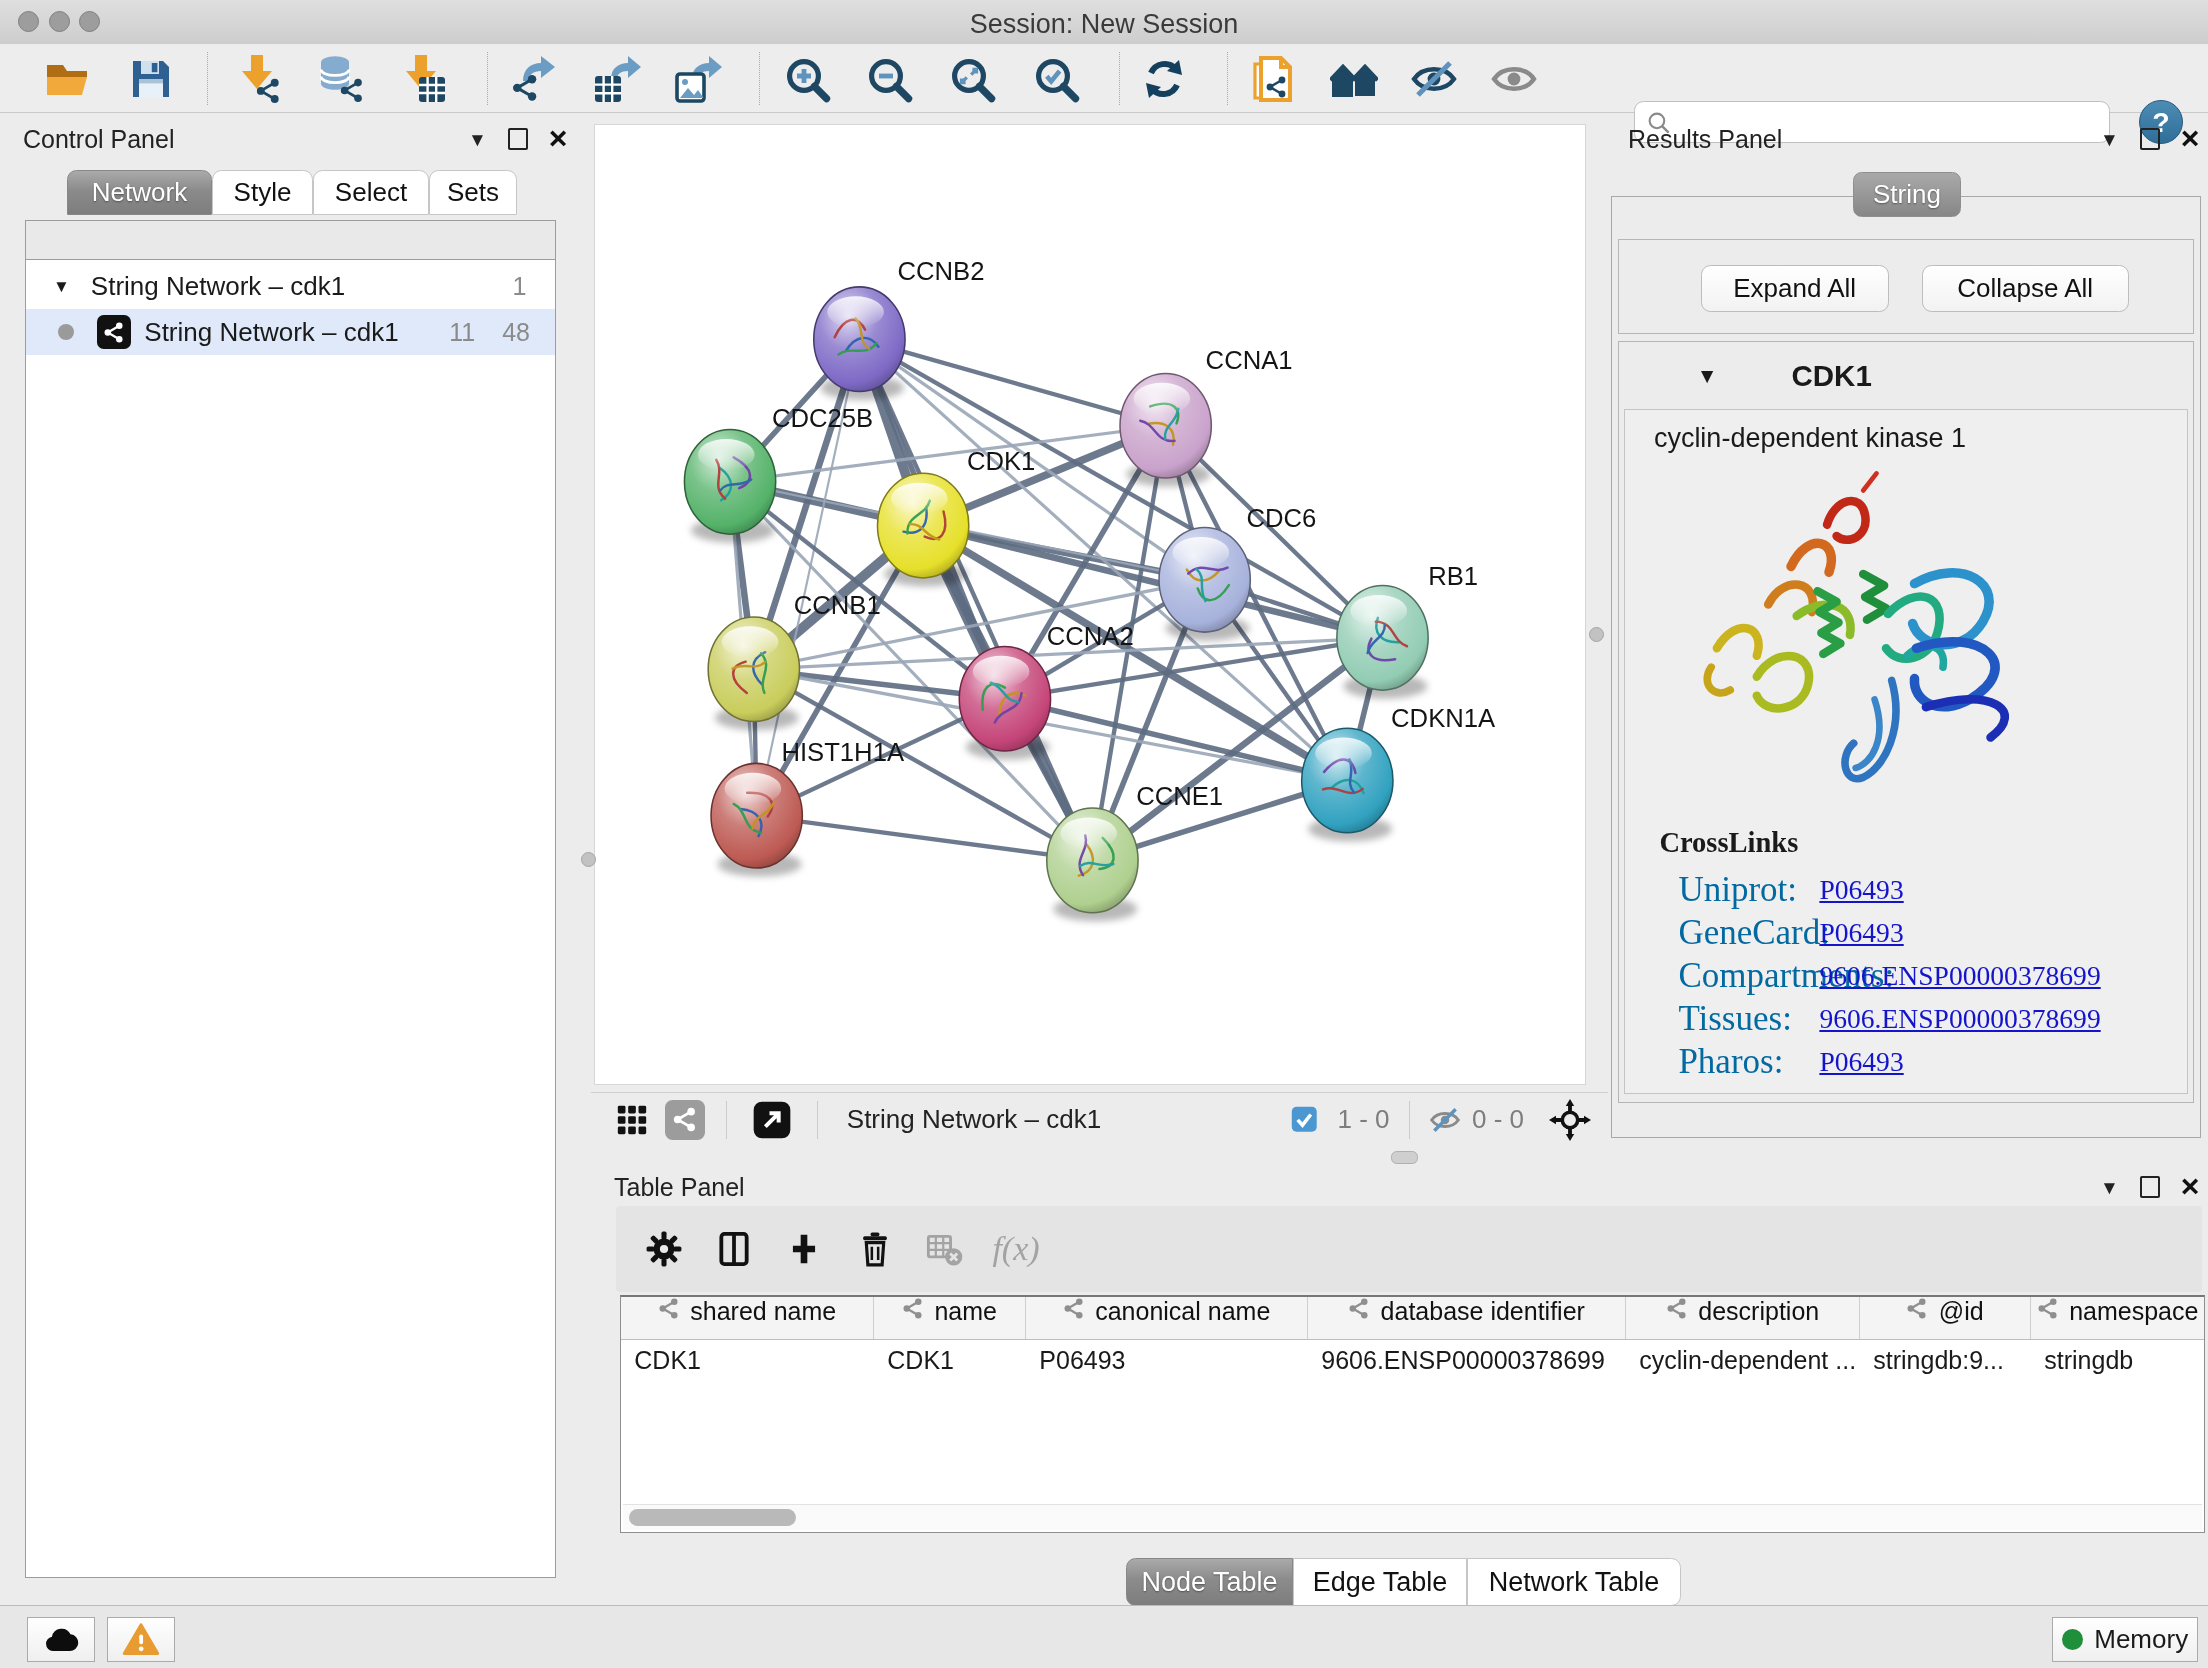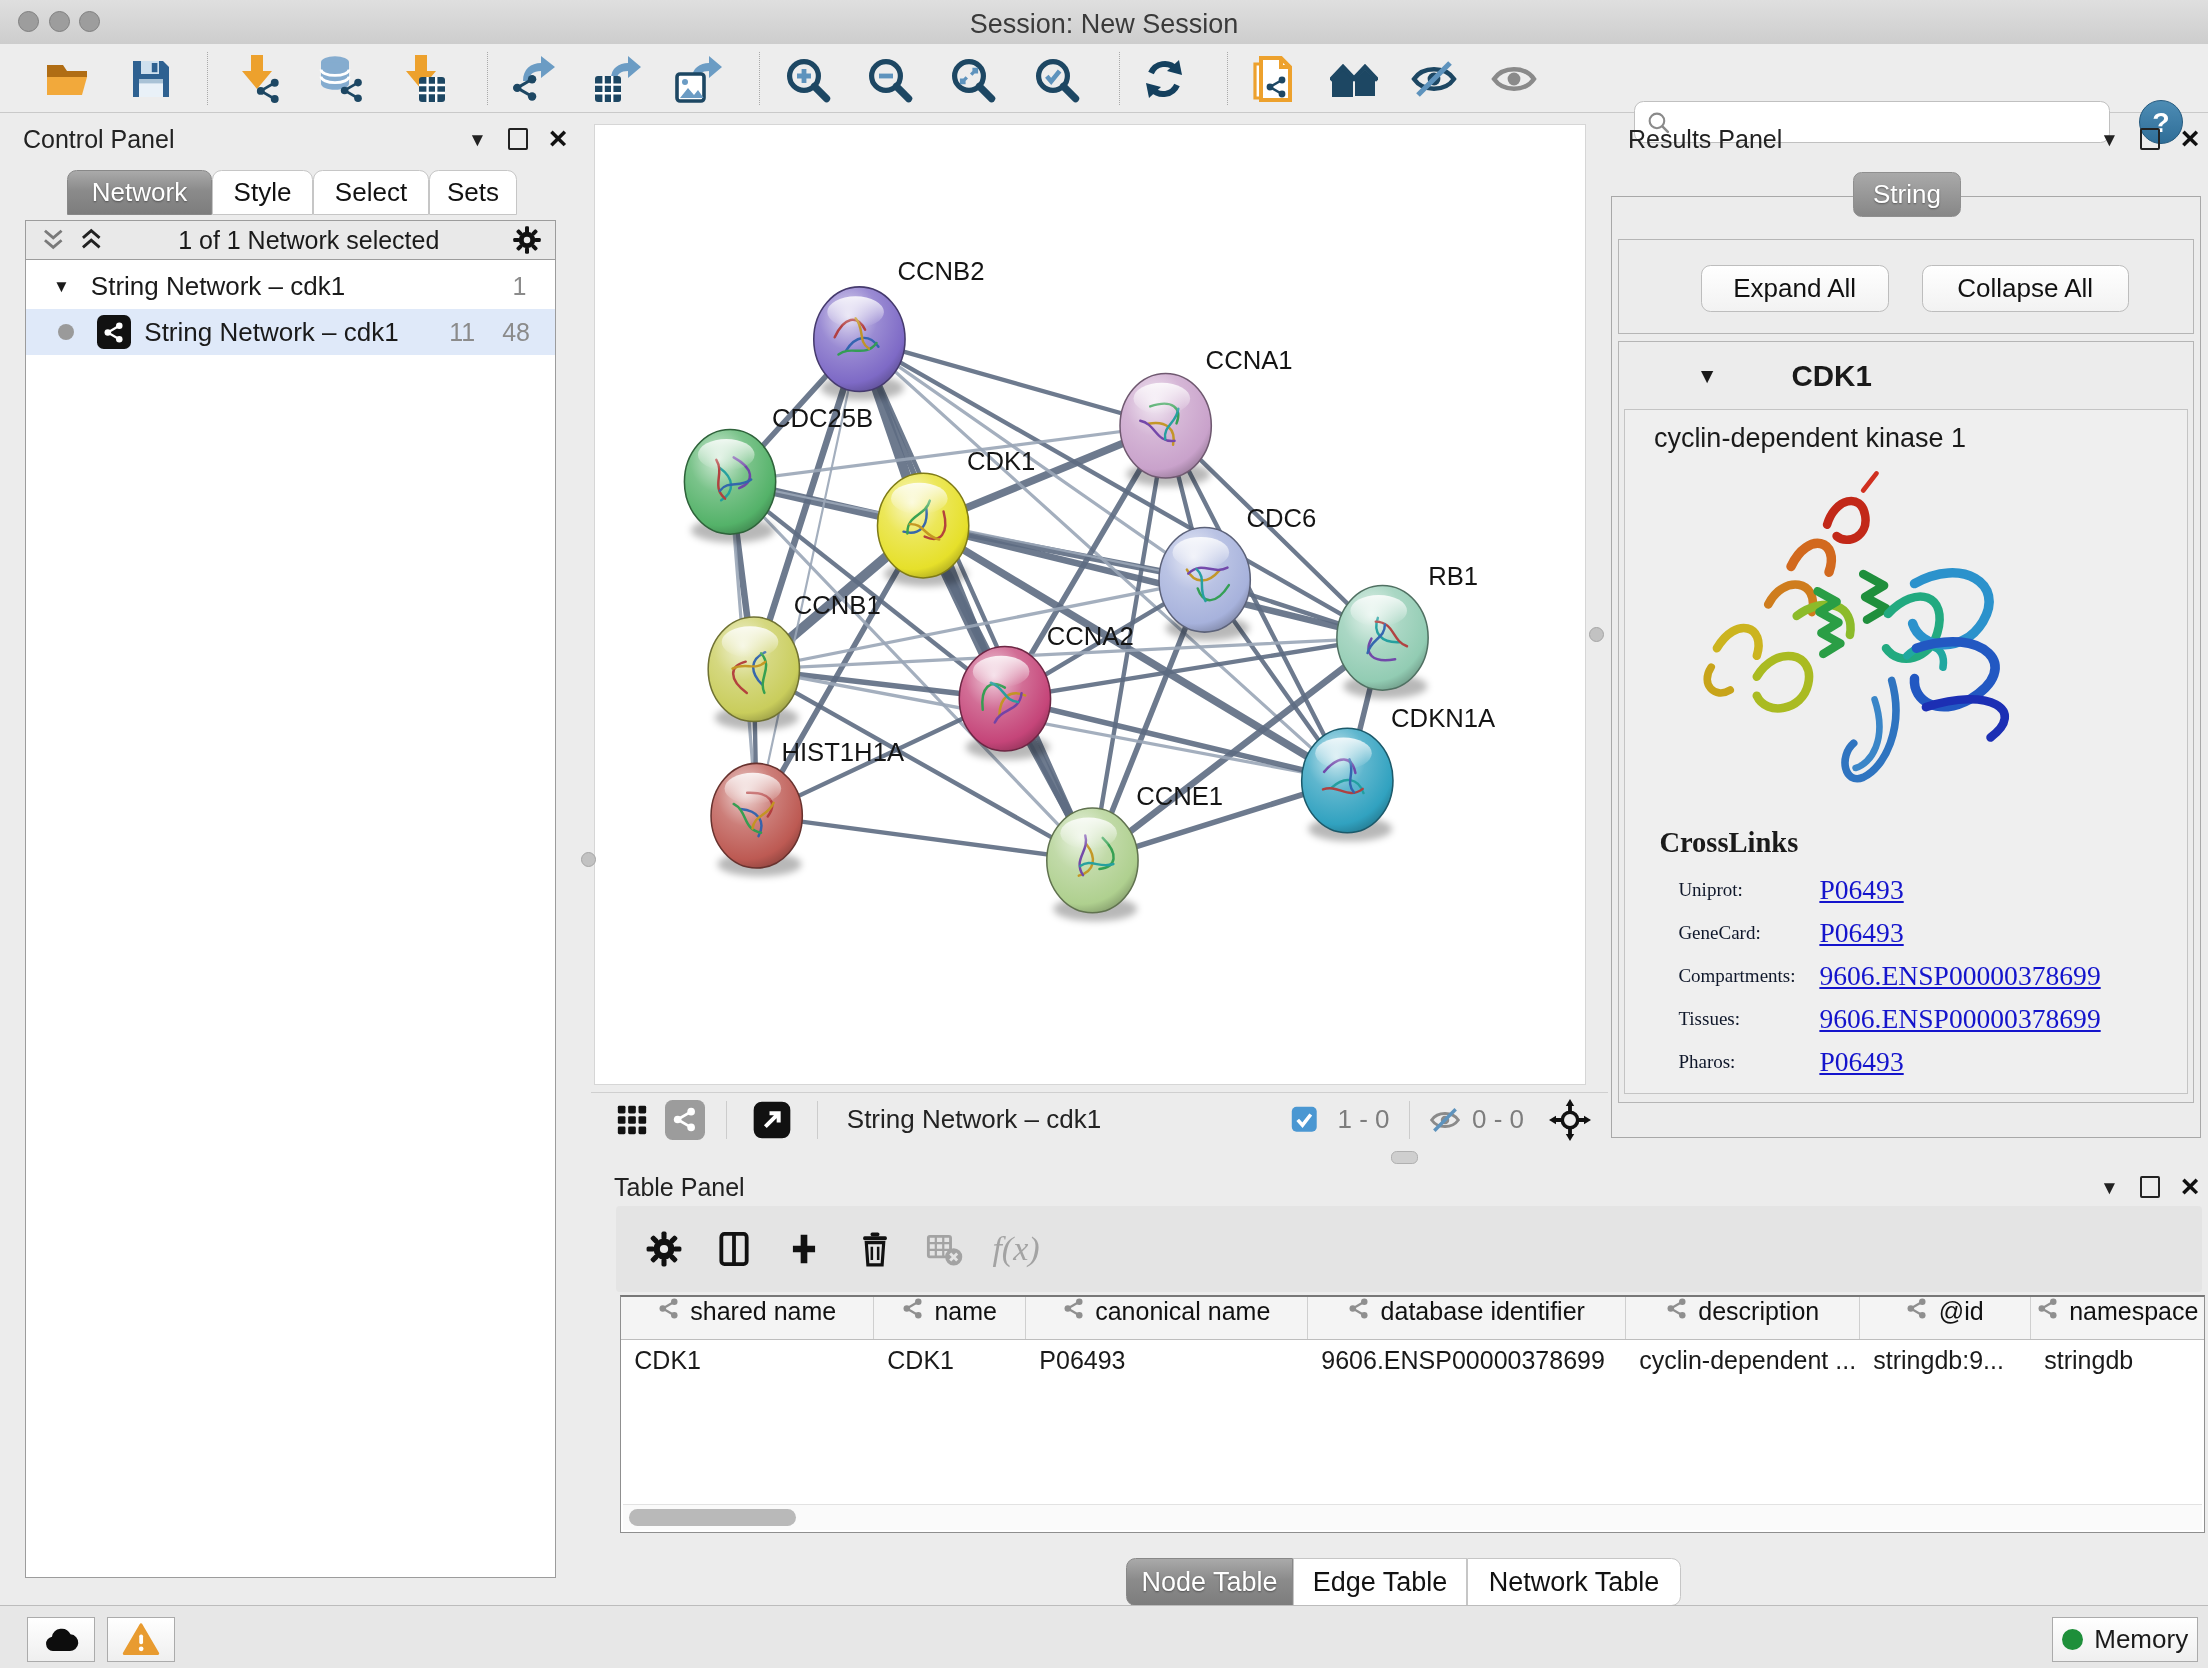--- a/index.html
+++ b/index.html
@@ -62,21 +62,21 @@
   .rescontainer{left:1611px;top:196px;width:590px;height:942px;background:#ececec;
     border:1.9px solid #a8a8a8;box-sizing:border-box;}
   .stringpill{left:1853px;top:172px;width:108px;height:45px;border-radius:8.6px;
     background:linear-gradient(#a9a9a9,#878787);color:#fff;font-size:26px;
     display:flex;align-items:center;justify-content:center;text-shadow:0 1px 1.9px rgba(0,0,0,.4);
     border:1px solid #8f8f8f;box-sizing:border-box;z-index:5;}
   .resbox{position:absolute;left:5.7px;right:5.7px;background:#ececec;border:1.9px solid #b5b5b5;box-sizing:border-box;}
   .rbtn{background:linear-gradient(#ffffff,#f2f2f2);border:1px solid #bdbdbd;border-radius:9.5px;
     font-size:26px;color:#111;display:flex;align-items:center;justify-content:center;}
   .crosslinks{font-family:"Liberation Serif","DejaVu Serif",serif;}
-  .cl-label{font-size:19px;color:#0f172a;}
+  .cl-label{font-size:35px;color:#0369a1;}
   .cl-value{font-size:27.6px;color:#1414cc;text-decoration:underline;}
   
   .tp-toolbar{left:616px;top:1206px;width:1586px;height:86px;background:#e4e4e4;border-radius:3.8px;}
   .tpi{position:absolute;top:20px;width:46px;height:46px;display:flex;align-items:center;justify-content:center;}
   .tablebox{left:620px;top:1295px;width:1585px;height:238px;background:#fff;
     border:1.9px solid #8f8f8f;border-top:2.9px solid #777;box-sizing:border-box;}
   .thead{position:absolute;left:0;top:0;right:0;height:42px;background:#f4f4f4;
     border-bottom:1px solid #bdbdbd;display:flex;}
   .th{display:flex;align-items:flex-start;justify-content:center;gap:9.5px;font-size:25px;color:#111;
     border-right:1px solid #cfcfcf;box-sizing:border-box;}
@@ -407,32 +407,20 @@
     <span class="floatbox"></span>
     <span class="closex">×</span>
   </div>
   <div class="abs" style="left:67px;top:58px;display:flex">
     <div class="tab active" style="width:145px;height:45px">Network</div>
     <div class="tab" style="width:101px;height:45px">Style</div>
     <div class="tab" style="width:116px;height:45px">Select</div>
     <div class="tab" style="width:88px;height:45px">Sets</div>
   </div>
   <div class="abs treebox" style="top:108px;height:1358px">
-    <div class="treehdr">
-      <svg style="width:28.5px;height:28.5px;color:#7a7a7a;margin-left:13.3px" viewBox="0 0 30 30" width="28.5" height="28.5">
-          <use href="#sym-chev-dd"></use>
-        </svg>
-      <svg style="width:28.5px;height:28.5px;color:#222;margin-left:9.5px" viewBox="0 0 30 30" width="28.5" height="28.5">
-          <use href="#sym-chev-uu"></use>
-        </svg>
-      <div style="flex:1;text-align:center;font-size:25px">1 of 1 Network selected</div>
-      <svg style="width:30px;height:30px;color:#111;margin-right:13.3px" viewBox="0 0 32 32" width="30" height="30">
-          <use href="#sym-gear"></use>
-        </svg>
-    </div>
     <div class="treewhite">
       <div class="trow" style="top:3.8px">
         <span style="margin-left:27px;font-size:17px">▼</span>
         <span style="margin-left:21px">String Network – cdk1</span>
         <span class="tcount" style="margin-left:auto;margin-right:28.5px">1</span>
       </div>
       <div class="trow" style="top:49px;background:#dfe9f9">
         <span style="margin-left:32px;width:16px;height:16px;border-radius:50%;background:#9a9a9a;flex:none"></span>
         <span style="margin-left:23px;width:34px;height:34px;border-radius:6.7px;background:#111;display:flex;align-items:center;justify-content:center;flex:none">
           <svg style="width:23px;height:23px;color:#fff" viewBox="0 0 24 24" width="23" height="23">

